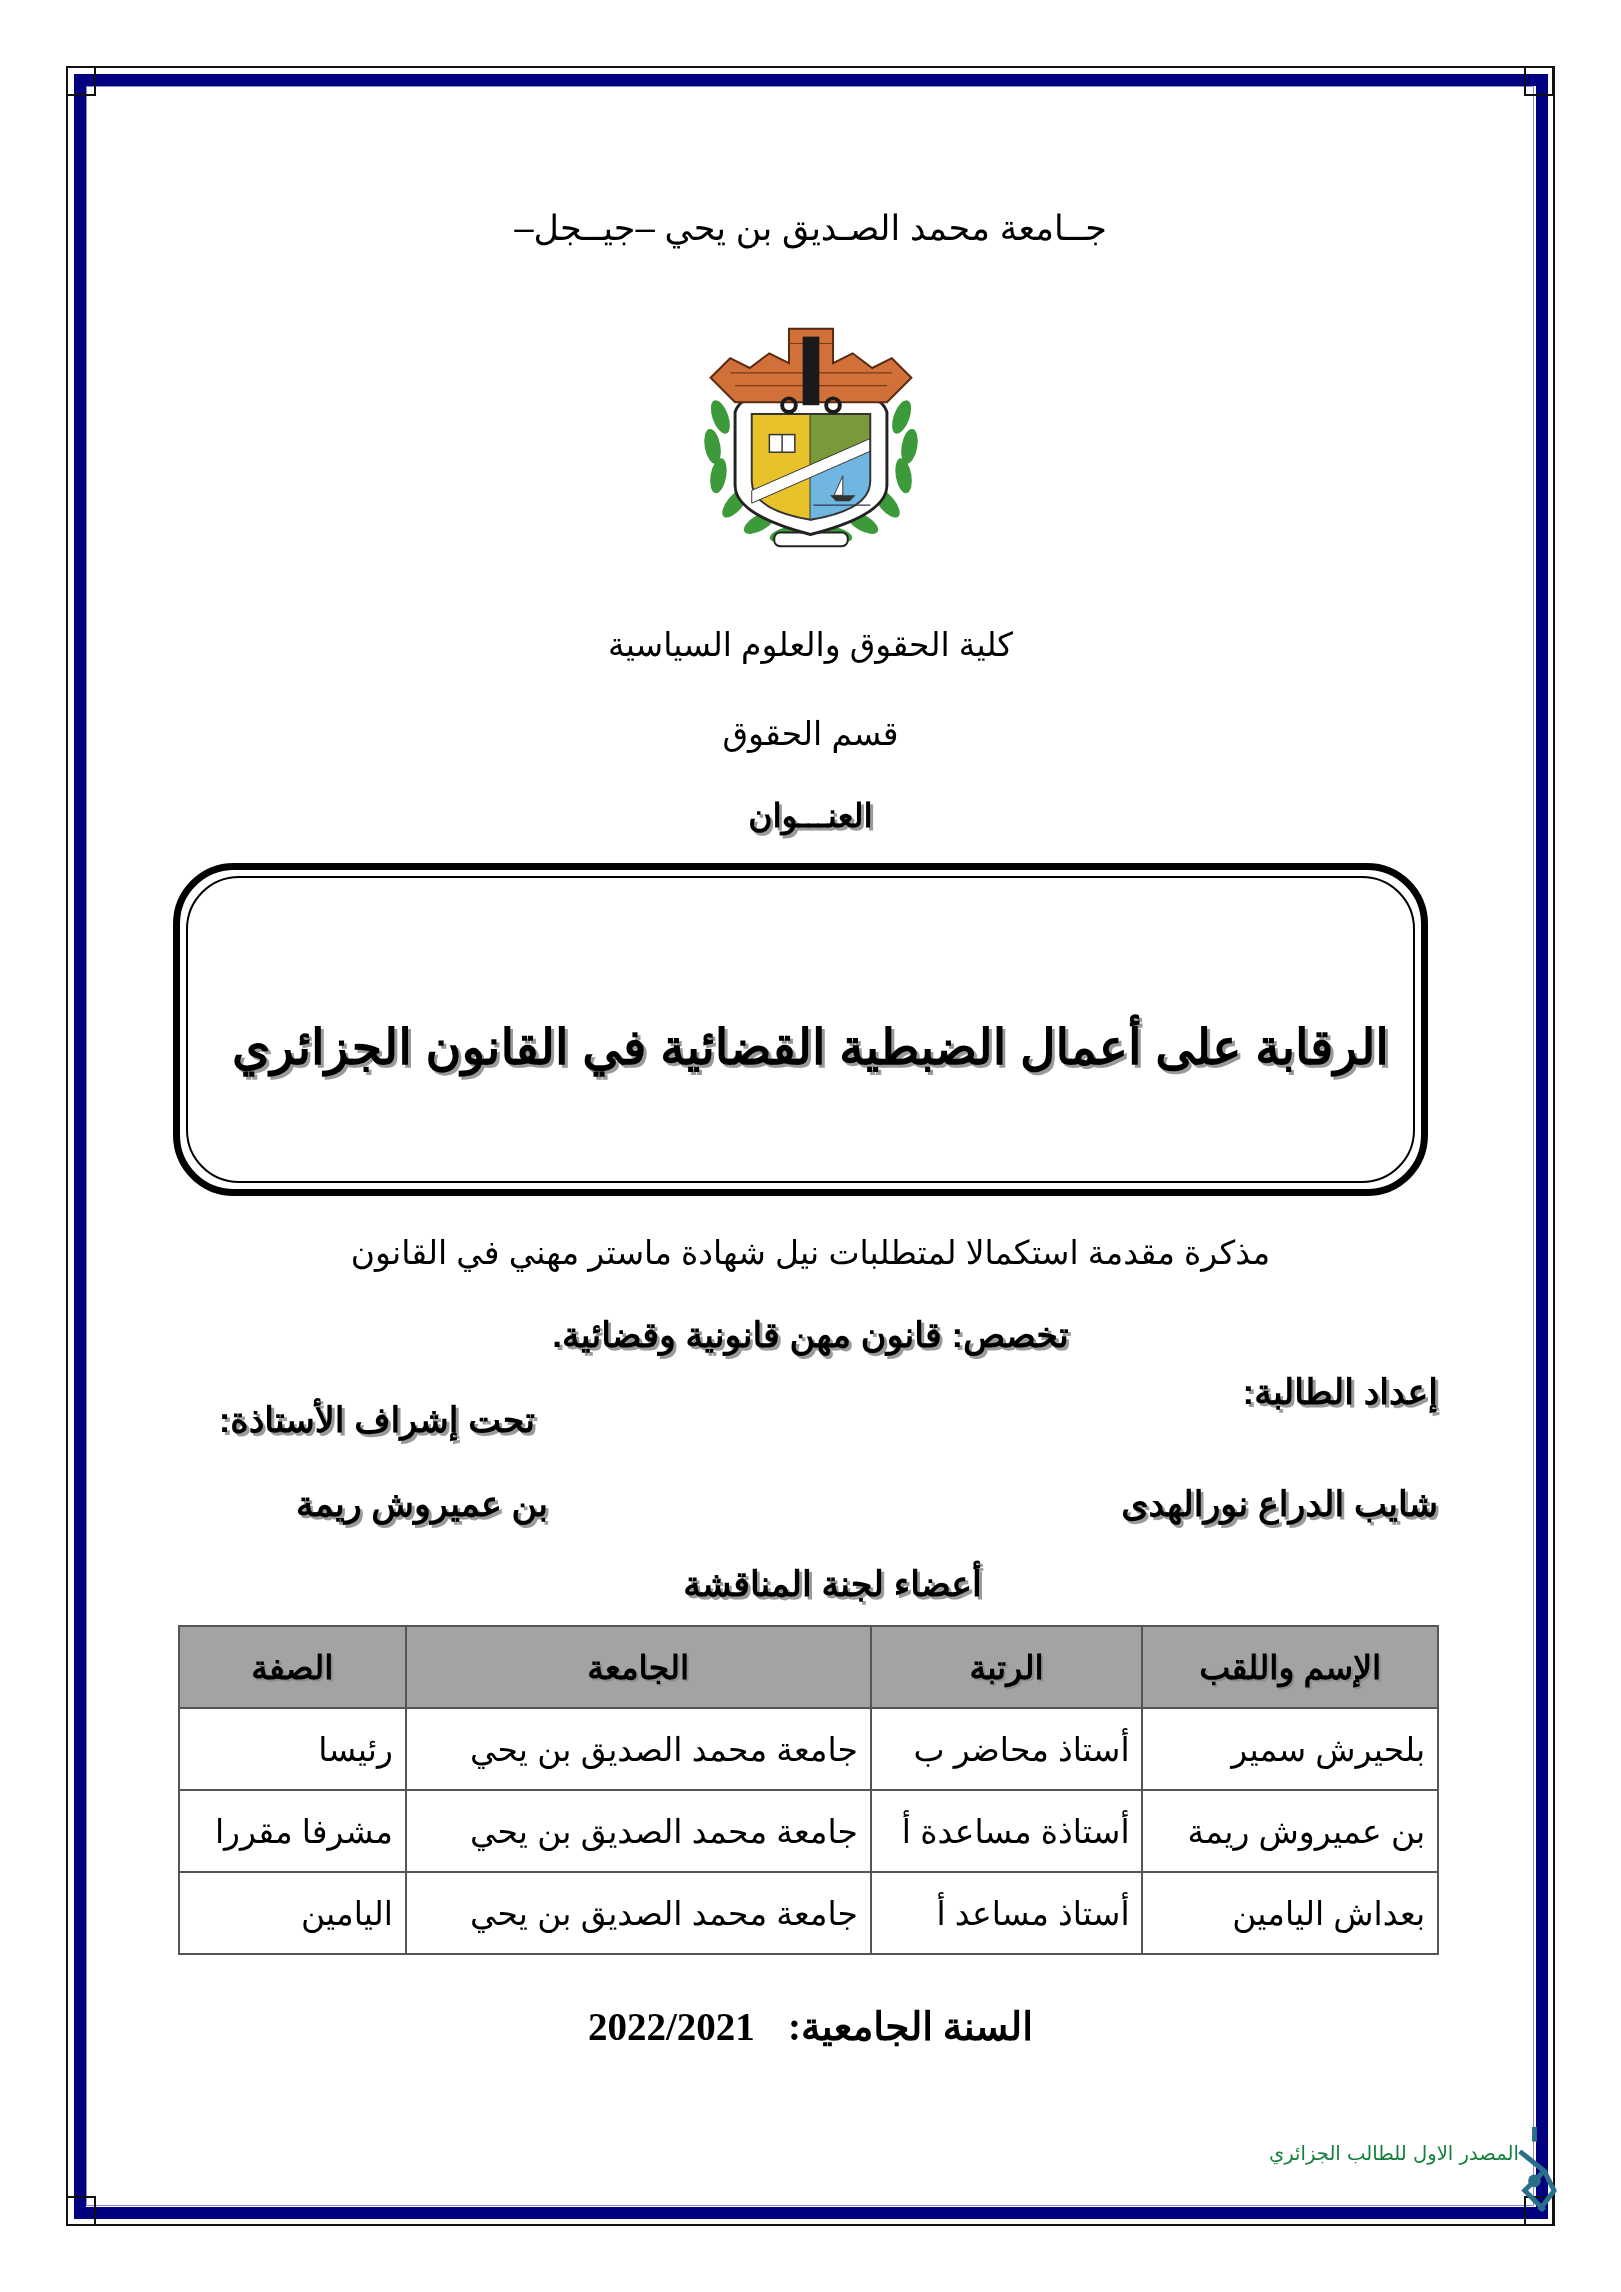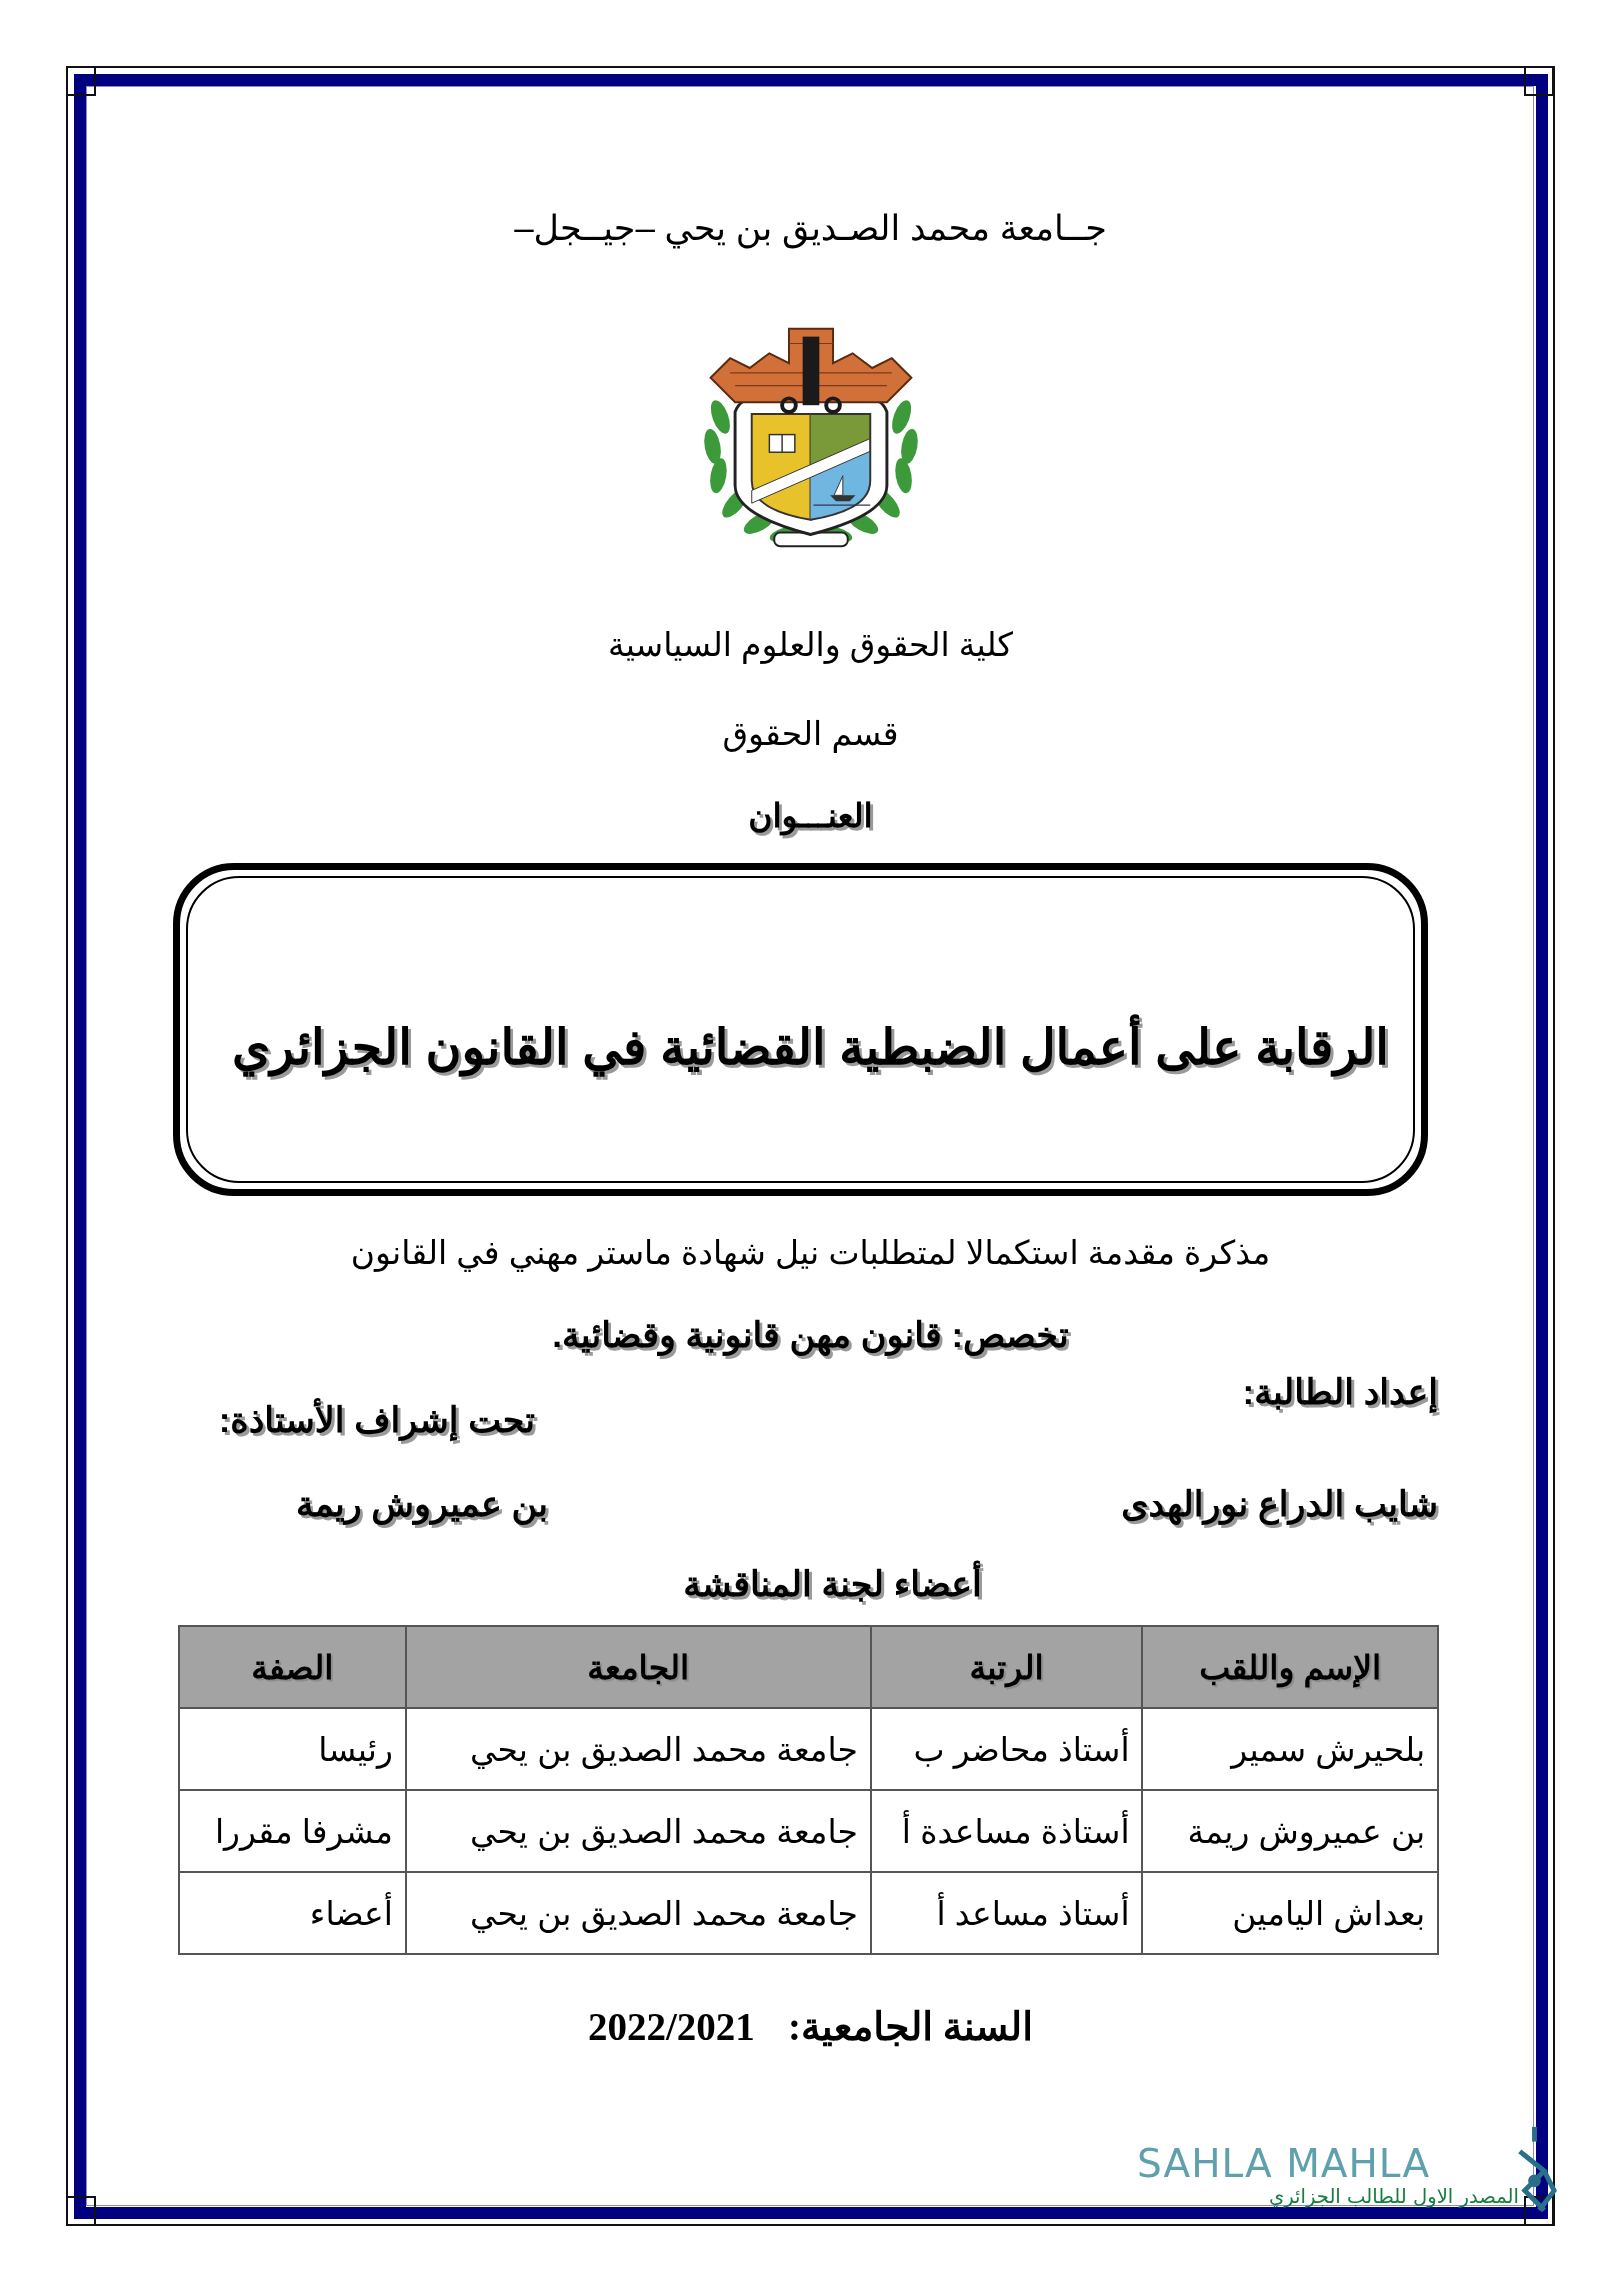--- a/index.html
+++ b/index.html
@@ -128,33 +128,32 @@
     <tr>
       <td>بن عميروش ريمة</td>
       <td>أستاذة مساعدة أ</td>
       <td>جامعة محمد الصديق بن يحي</td>
       <td>مشرفا مقررا</td>
     </tr>
     <tr>
       <td>بعداش اليامين</td>
       <td>أستاذ مساعد أ</td>
       <td>جامعة محمد الصديق بن يحي</td>
-      <td>أعضاء</td>
+      <td>اليامين</td>
     </tr>
   </tbody>
 </table>
 
 <div class="year">
   <span>السنة الجامعية:</span>
   <span style="display:inline-block;width:13.7px;"></span>
   <span style="direction:ltr;unicode-bidi:embed;">2022/2021</span>
 </div>
 
 <div class="watermark">
-  <div class="wm-latin">SAHLA MAHLA</div>
   <div class="wm-arabic">المصدر الاول للطالب الجزائري</div>
 </div>
 <div class="abs" style="left:1505px;top:2122px;width:59px;height:98px;">
   <svg width="59" height="98" viewBox="0 0 60 100">
     <g fill="none" stroke="#2a6f8a" stroke-width="5">
       <path d="M30 5 L30 20"></path>
       <path d="M15 30 L40 50 L20 70 L40 90"></path>
       <path d="M40 50 L50 70 L35 90"></path>
       <circle cx="30" cy="60" r="4"></circle>
     </g>

